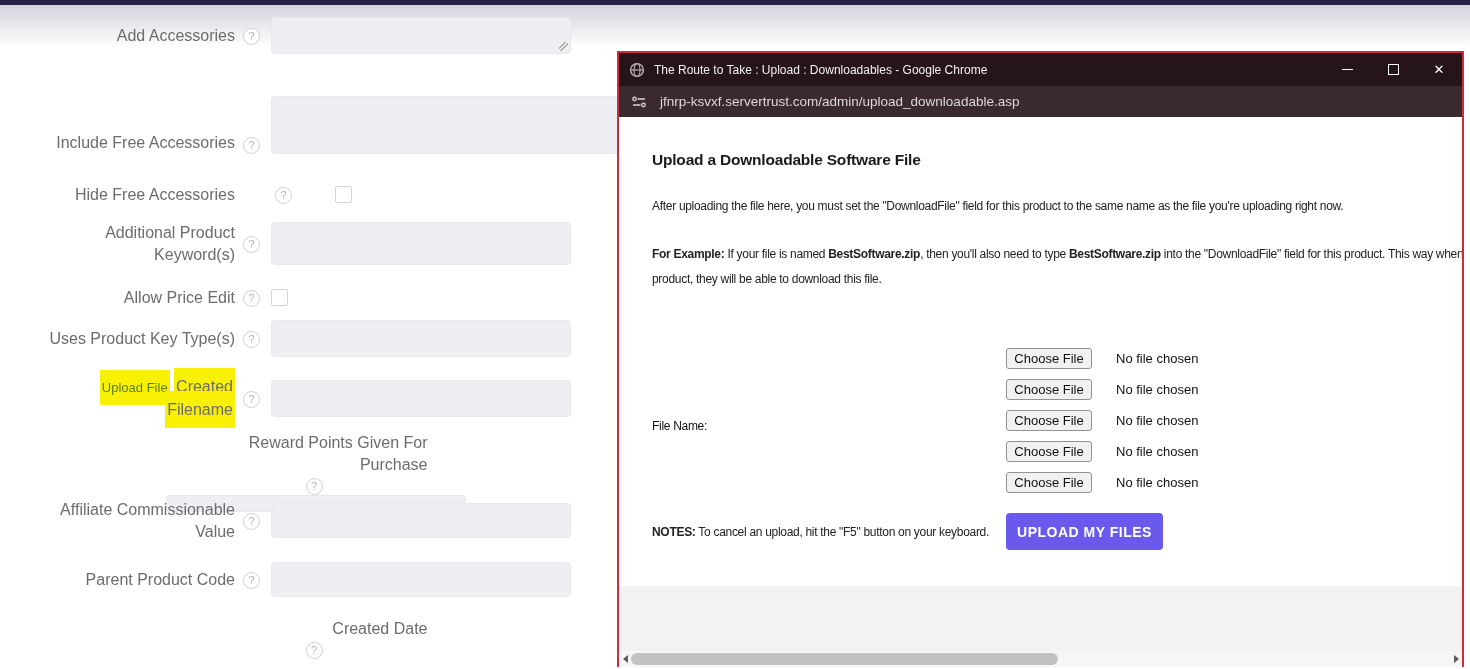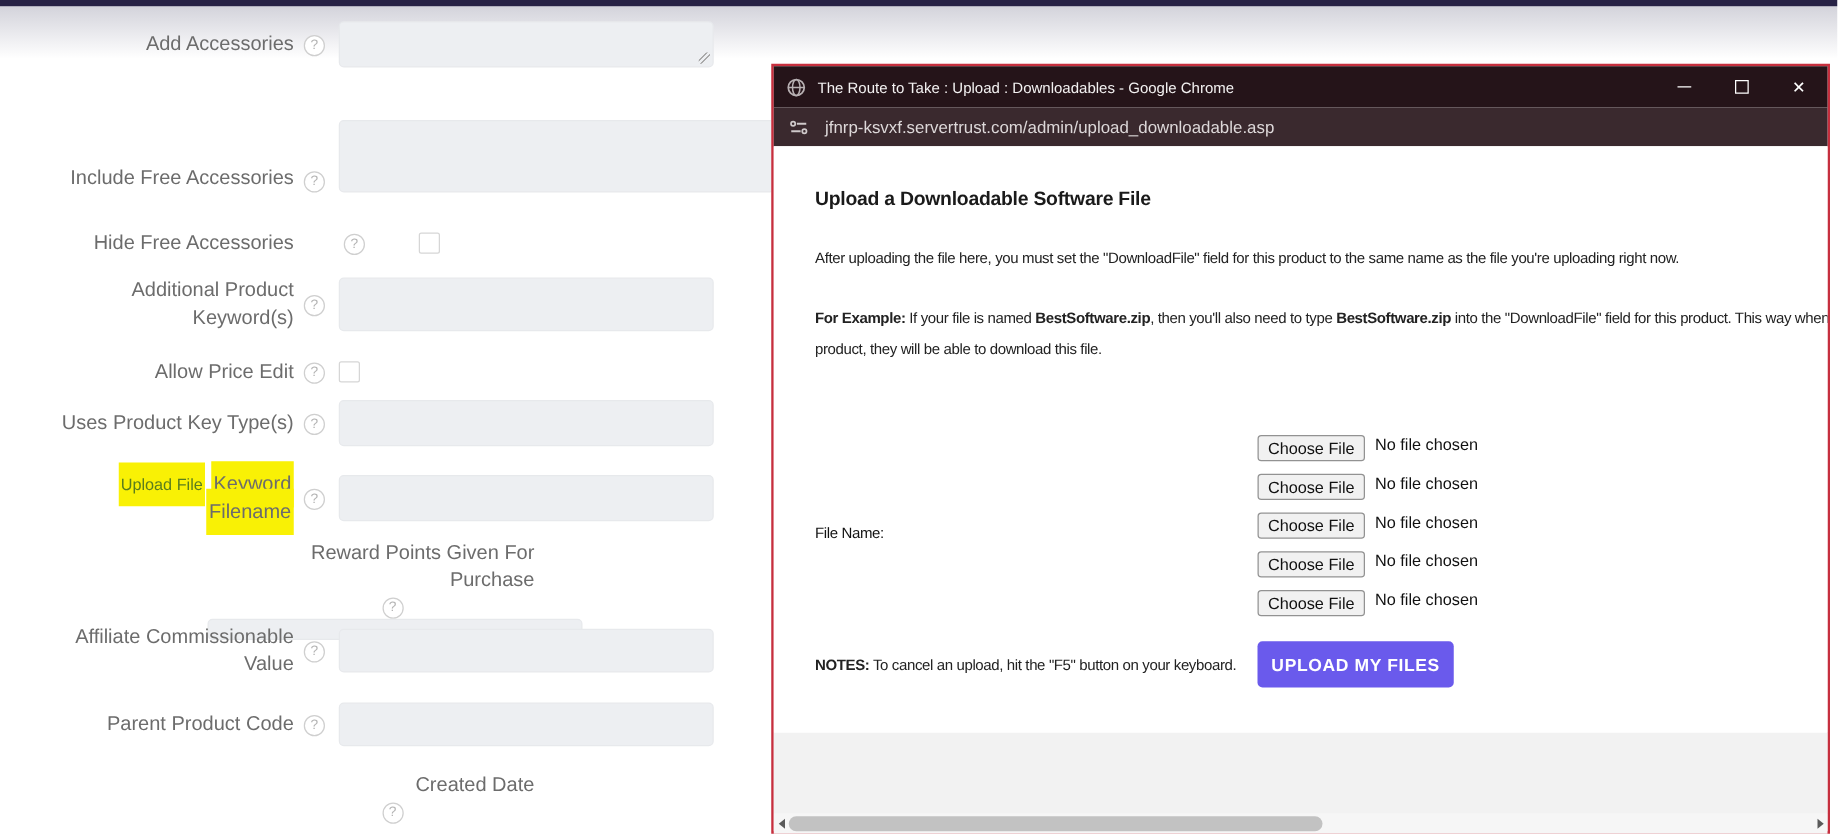--- a/index.html
+++ b/index.html
@@ -63,21 +63,21 @@
   .urlbar{height:31px;background:var(--urlbar-bg);display:flex;align-items:center;padding-left:11px;flex:none;}
   .url-text{color:#ddd8d9;font-size:13.5px;margin-left:12px;white-space:nowrap;}
   .content{position:relative;background:#fff;height:469px;flex:none;overflow:hidden;
     color:#222;font-size:12px;letter-spacing:-0.3px;text-decoration:underline;}
   .pop-heading{position:absolute;left:33px;top:34px;font-size:15.5px;font-weight:700;color:#1a1a1a;letter-spacing:-0.2px;white-space:nowrap;}
   .pop-para1{position:absolute;left:33px;top:82px;white-space:nowrap;}
   .pop-ex1{position:absolute;left:33px;top:130px;white-space:nowrap;}
   .pop-ex2{position:absolute;left:33px;top:155px;white-space:nowrap;}
   .file-name-label{position:absolute;left:33px;top:302px;color:#111;}
   .file-rows{position:absolute;left:387px;top:231px;}
-  .file-row{height:21px;margin-bottom:10px;display:flex;letter-spacing:0;}
+  .file-row{height:21px;margin-bottom:10px;display:flex;align-items:center;letter-spacing:0;gap:16px;}
   .choose-btn{width:86px;height:21px;background:#f1f1f1;border:1px solid #929292;border-radius:3px;
     font-family:"Liberation Sans",sans-serif;font-size:13px;color:#111;cursor:pointer;}
   .file-status{font-size:13px;color:#111;margin-left:8px;}
   .pop-notes{position:absolute;left:33px;top:408px;white-space:nowrap;}
   .upload-btn{position:absolute;left:387px;top:396px;width:157px;height:37px;
     background:var(--accent-purple);border:none;border-radius:4px;color:#fff;
     font-family:"Liberation Sans",sans-serif;font-weight:700;font-size:14px;letter-spacing:0.5px;cursor:pointer;}
   .pop-footer{height:65px;background:#f2f2f2;flex:none;}
   .hscroll{height:16px;background:#f6f6f6;display:flex;align-items:center;flex:none;}
   .scroll-arrow{width:12px;height:16px;display:flex;align-items:center;justify-content:center;cursor:pointer;flex:none;}
@@ -131,21 +131,21 @@
 
   <div class="frow r6">
     <div class="lbl">Uses Product Key Type(s)</div>
     <div class="qwrap"><span class="qicon">?</span></div>
     <input type="text" class="gray ctrl" style="">
   </div>
 
   <div class="frow r7">
     <div class="lbl">
       <span class="hl upload-link">Upload File</span>
-      <span class="hl">Keyword</span><br>
+      <span class="hl">Created</span><br>
       <span class="hl">Filename</span>
     </div>
     <div class="qwrap"><span class="qicon">?</span></div>
     <input type="text" class="gray ctrl" style="">
   </div>
 
   <div class="frow r8">
     <div class="lbl">
       <span>Reward Points Given For</span><br>
       <span>Purchase</span>

